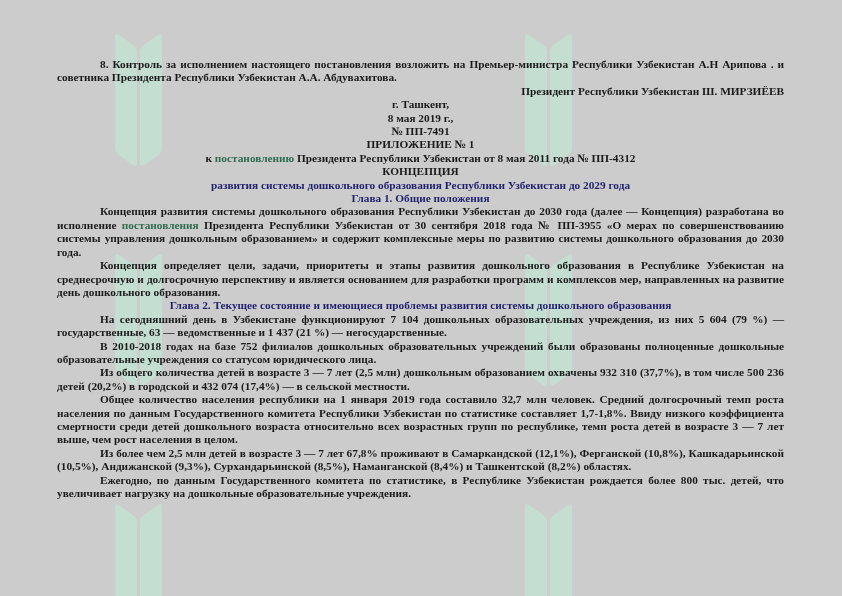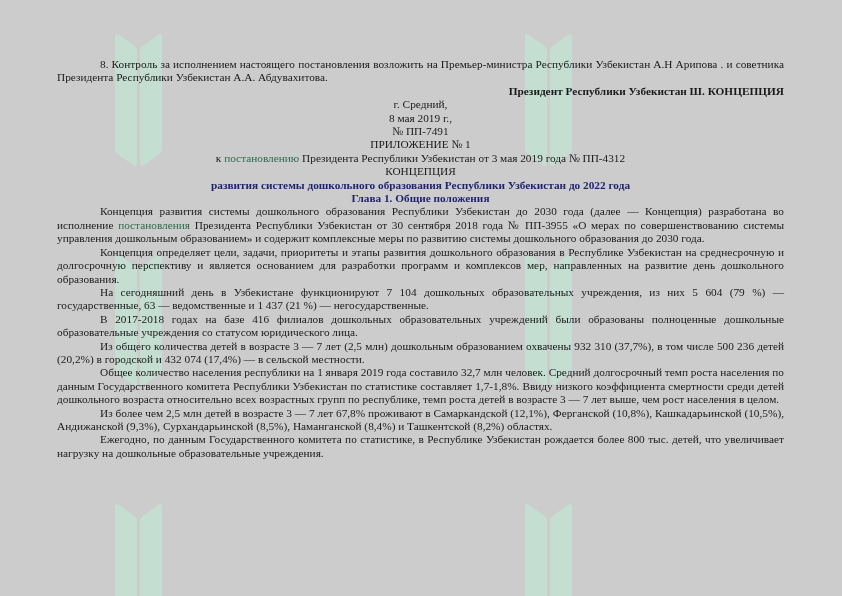--- a/index.html
+++ b/index.html
@@ -17,49 +17,50 @@
   .wm::before, .wm::after {
     content:""; position:absolute; width:22px; height:120px;
     background:#bff0d8; border-radius:4px;
   }
   .wm::before { left:5px; top:10px; transform:skewY(35deg); }
   .wm::after  { left:30px; top:10px; transform:skewY(-35deg); }
   .doc {
     position:absolute; left:57px; top:58px; width:727px;
     font-size:11.3px; line-height:13.4px;
   }
-  p { margin:0; text-align:justify; }
+  p { margin:0; text-align:justify;font-weight:bold; }
   .ind { text-indent:43px; }
   .right { text-align:right; font-weight:bold; }
   .center { text-align:center; }
   .heading { text-align:center; font-weight:bold; color:#1f1f6e; }
   .link { color:#2e6b4f;margin-top:43px; }
 </style>
 </head>
 <body>
 
 <div class="wm" style="left:110px;top:30px;"></div>
 <div class="wm" style="left:520px;top:30px;"></div>
 <div class="wm" style="left:110px;top:250px;"></div>
 <div class="wm" style="left:520px;top:250px;"></div>
 <div class="wm" style="left:110px;top:500px;"></div>
 <div class="wm" style="left:520px;top:500px;"></div>
 
 <div class="doc">
   <p class="ind">8. Контроль за исполнением настоящего постановления возложить на Премьер-министра Республики Узбекистан А.Н Арипова . и советника Президента Республики Узбекистан А.А. Абдувахитова.</p>
-  <p class="right">Президент Республики Узбекистан Ш. КОНЦЕПЦИЯ</p>
-  <p class="center">г. Средний,</p>
+  <p class="right">Президент Республики Узбекистан Ш. МИРЗИЁЕВ</p>
+  <p class="center">г. Ташкент,</p>
   <p class="center">8 мая 2019 г.,</p>
   <p class="center">№ ПП-7491</p>
   <p class="center">ПРИЛОЖЕНИЕ № 1</p>
-  <p class="center"><span>к </span><span class="link">постановлению</span><span> Президента Республики Узбекистан от 3 мая 2019 года № ПП-4312</span></p>
+  <p class="center"><span>к </span><span class="link">постановлению</span><span> Президента Республики Узбекистан от 8 мая 2011 года № ПП-4312</span></p>
   <p class="center">КОНЦЕПЦИЯ</p>
-  <p class="heading">развития системы дошкольного образования Республики Узбекистан до 2022 года</p>
+  <p class="heading">развития системы дошкольного образования Республики Узбекистан до 2029 года</p>
   <p class="heading">Глава 1. Общие положения</p>
   <p class="ind"><span>Концепция развития системы дошкольного образования Республики Узбекистан до 2030 года (далее — Концепция) разработана во исполнение </span><span class="link">постановления</span><span> Президента Республики Узбекистан от 30 сентября 2018 года № ПП-3955 «О мерах по совершенствованию системы управления дошкольным образованием» и содержит комплексные меры по развитию системы дошкольного образования до 2030 года.</span></p>
   <p class="ind">Концепция определяет цели, задачи, приоритеты и этапы развития дошкольного образования в Республике Узбекистан на среднесрочную и долгосрочную перспективу и является основанием для разработки программ и комплексов мер, направленных на развитие день дошкольного образования.</p>
+  <p class="heading">Глава 2. Текущее состояние и имеющиеся проблемы развития системы дошкольного образования</p>
   <p class="ind">На сегодняшний день в Узбекистане функционируют 7 104 дошкольных образовательных учреждения, из них 5 604 (79 %) — государственные, 63 — ведомственные и 1 437 (21 %) — негосударственные.</p>
-  <p class="ind">В 2017-2018 годах на базе 416 филиалов дошкольных образовательных учреждений были образованы полноценные дошкольные образовательные учреждения со статусом юридического лица.</p>
+  <p class="ind">В 2010-2018 годах на базе 752 филиалов дошкольных образовательных учреждений были образованы полноценные дошкольные образовательные учреждения со статусом юридического лица.</p>
   <p class="ind">Из общего количества детей в возрасте 3 — 7 лет (2,5 млн) дошкольным образованием охвачены 932 310 (37,7%), в том числе 500 236 детей (20,2%) в городской и 432 074 (17,4%) — в сельской местности.</p>
   <p class="ind">Общее количество населения республики на 1 января 2019 года составило 32,7 млн человек. Средний долгосрочный темп роста населения по данным Государственного комитета Республики Узбекистан по статистике составляет 1,7-1,8%. Ввиду низкого коэффициента смертности среди детей дошкольного возраста относительно всех возрастных групп по республике, темп роста детей в возрасте 3 — 7 лет выше, чем рост населения в целом.</p>
   <p class="ind">Из более чем 2,5 млн детей в возрасте 3 — 7 лет 67,8% проживают в Самаркандской (12,1%), Ферганской (10,8%), Кашкадарьинской (10,5%), Андижанской (9,3%), Сурхандарьинской (8,5%), Наманганской (8,4%) и Ташкентской (8,2%) областях.</p>
   <p class="ind">Ежегодно, по данным Государственного комитета по статистике, в Республике Узбекистан рождается более 800 тыс. детей, что увеличивает нагрузку на дошкольные образовательные учреждения.</p>
 </div>
 
 </body></html>

